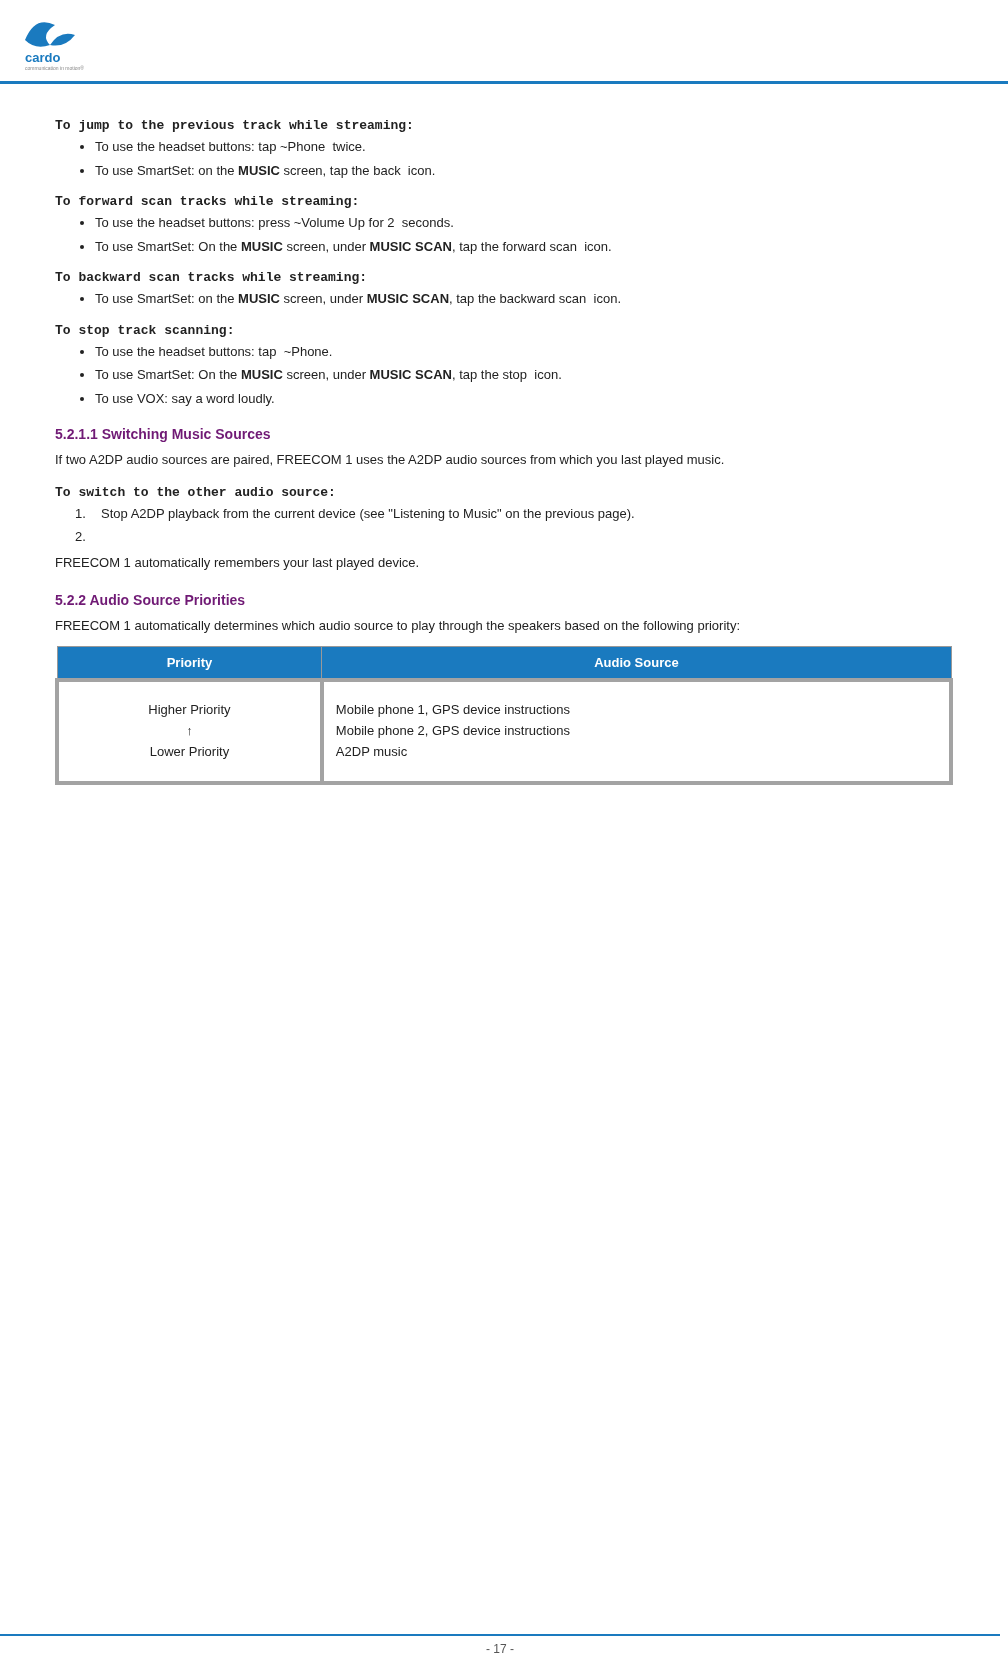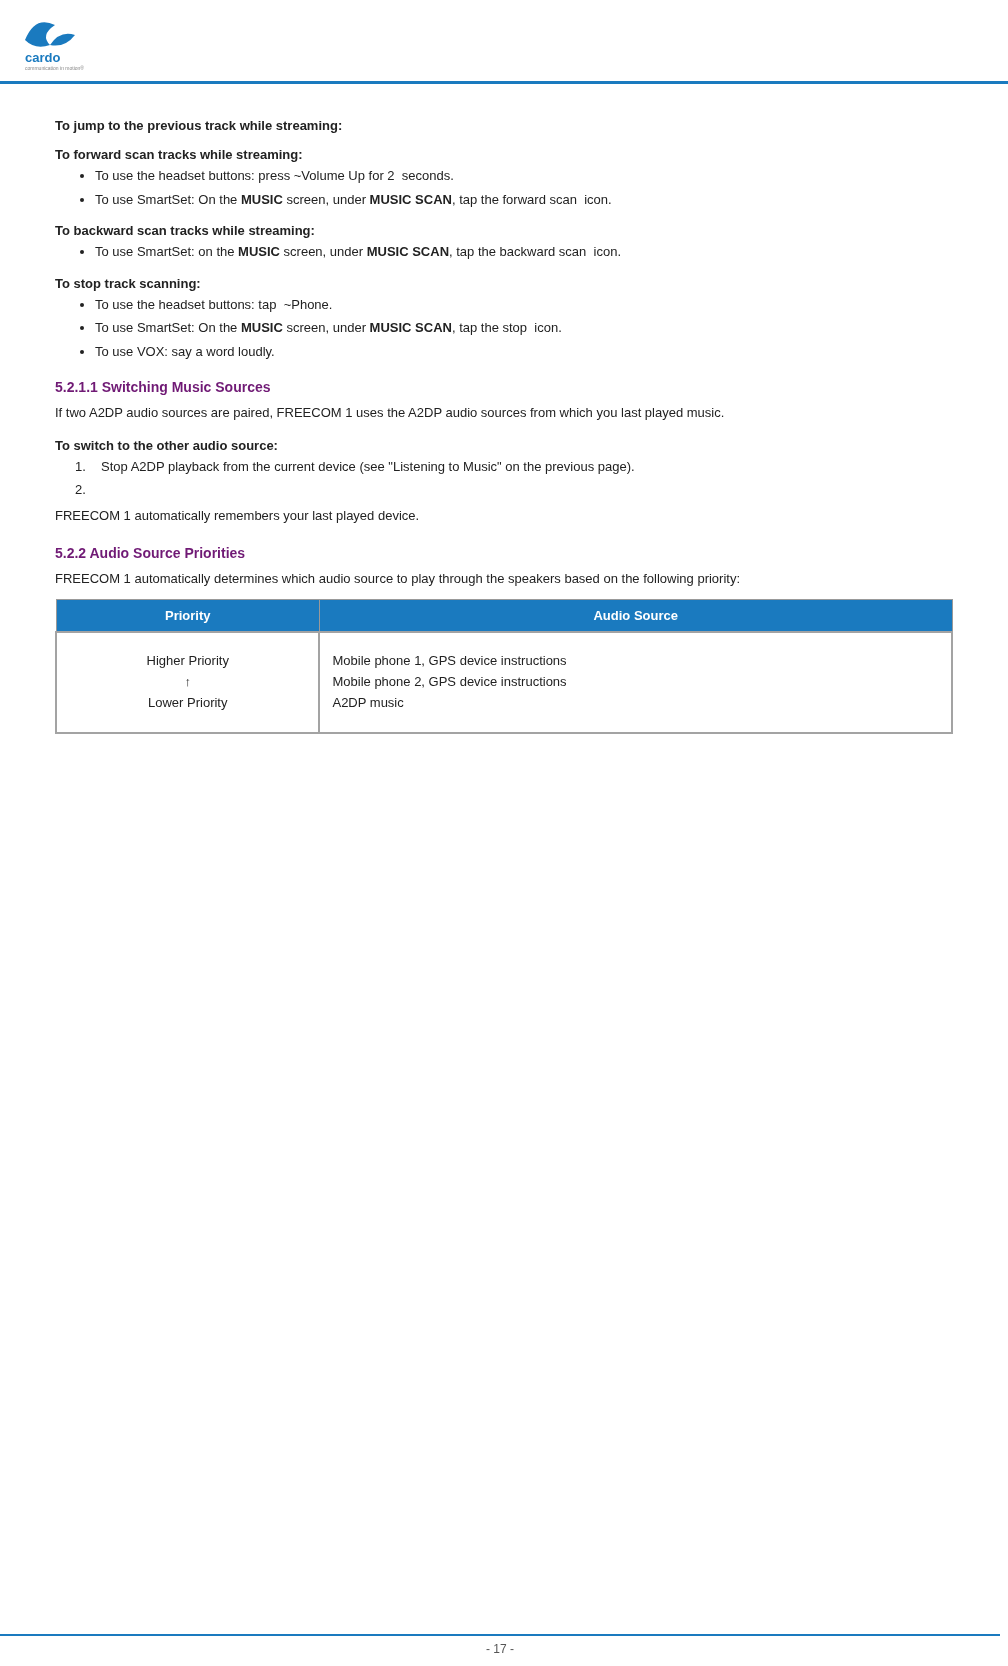--- a/index.html
+++ b/index.html
@@ -39,20 +39,21 @@
     
     .content {
       padding: 20px 55px 20px 55px;
     }
 
     .section-heading {
       font-weight: bold;
       font-size: 13px;
       margin-top: 14px;
       margin-bottom: 4px;
+      font-family: Liberation Mono, monospace;
     }
 
     .bullet-list {
       list-style: disc;
       margin-left: 40px;
       margin-bottom: 6px;
     }
     .bullet-list li {
       margin-bottom: 4px;
       line-height: 1.5;
@@ -97,21 +98,21 @@
     .priority-table th {
       background-color: #1a7abf;
       color: #fff;
       font-weight: bold;
       font-size: 13px;
       padding: 8px 12px;
       text-align: center;
       border: 1px solid #999;
     }
     .priority-table td {
-      border: 2px solid #a3a3a3;
+      border: 4px solid #a3a3a3;
       padding: 18px 12px;
       vertical-align: top;
       font-size: 13px;
       line-height: 1.6;
     }
     .priority-table td.priority-col {
       text-align: center;
       vertical-align: middle;
     }
 
@@ -143,20 +144,24 @@
 
       <text x="5" y="52" font-family="Arial" font-size="13" font-weight="bold" fill="#1a7abf">cardo</text>
       <text x="5" y="60" font-family="Arial" font-size="5" fill="#888">communication in motion®</text>
     </svg>
   </div>
 </div>
 
 <div class="content">
 
   <p class="section-heading">To jump to the previous track while streaming:</p>
+  <ul class="bullet-list">
+    <li>To use the headset buttons: tap ~Phone&nbsp; twice.</li>
+    <li>To use SmartSet: on the <b>MUSIC</b> screen, tap the back&nbsp; icon.</li>
+  </ul>
 
   <p class="section-heading">To forward scan tracks while streaming:</p>
   <ul class="bullet-list">
     <li>To use the headset buttons: press ~Volume Up for 2&nbsp; seconds.</li>
     <li>To use SmartSet: On the <b>MUSIC</b> screen, under <b>MUSIC SCAN</b>, tap the forward scan&nbsp; icon.</li>
   </ul>
 
   <p class="section-heading">To backward scan tracks while streaming:</p>
   <ul class="bullet-list">
     <li>To use SmartSet: on the <b>MUSIC</b> screen, under <b>MUSIC SCAN</b>, tap the backward scan&nbsp; icon.</li>

